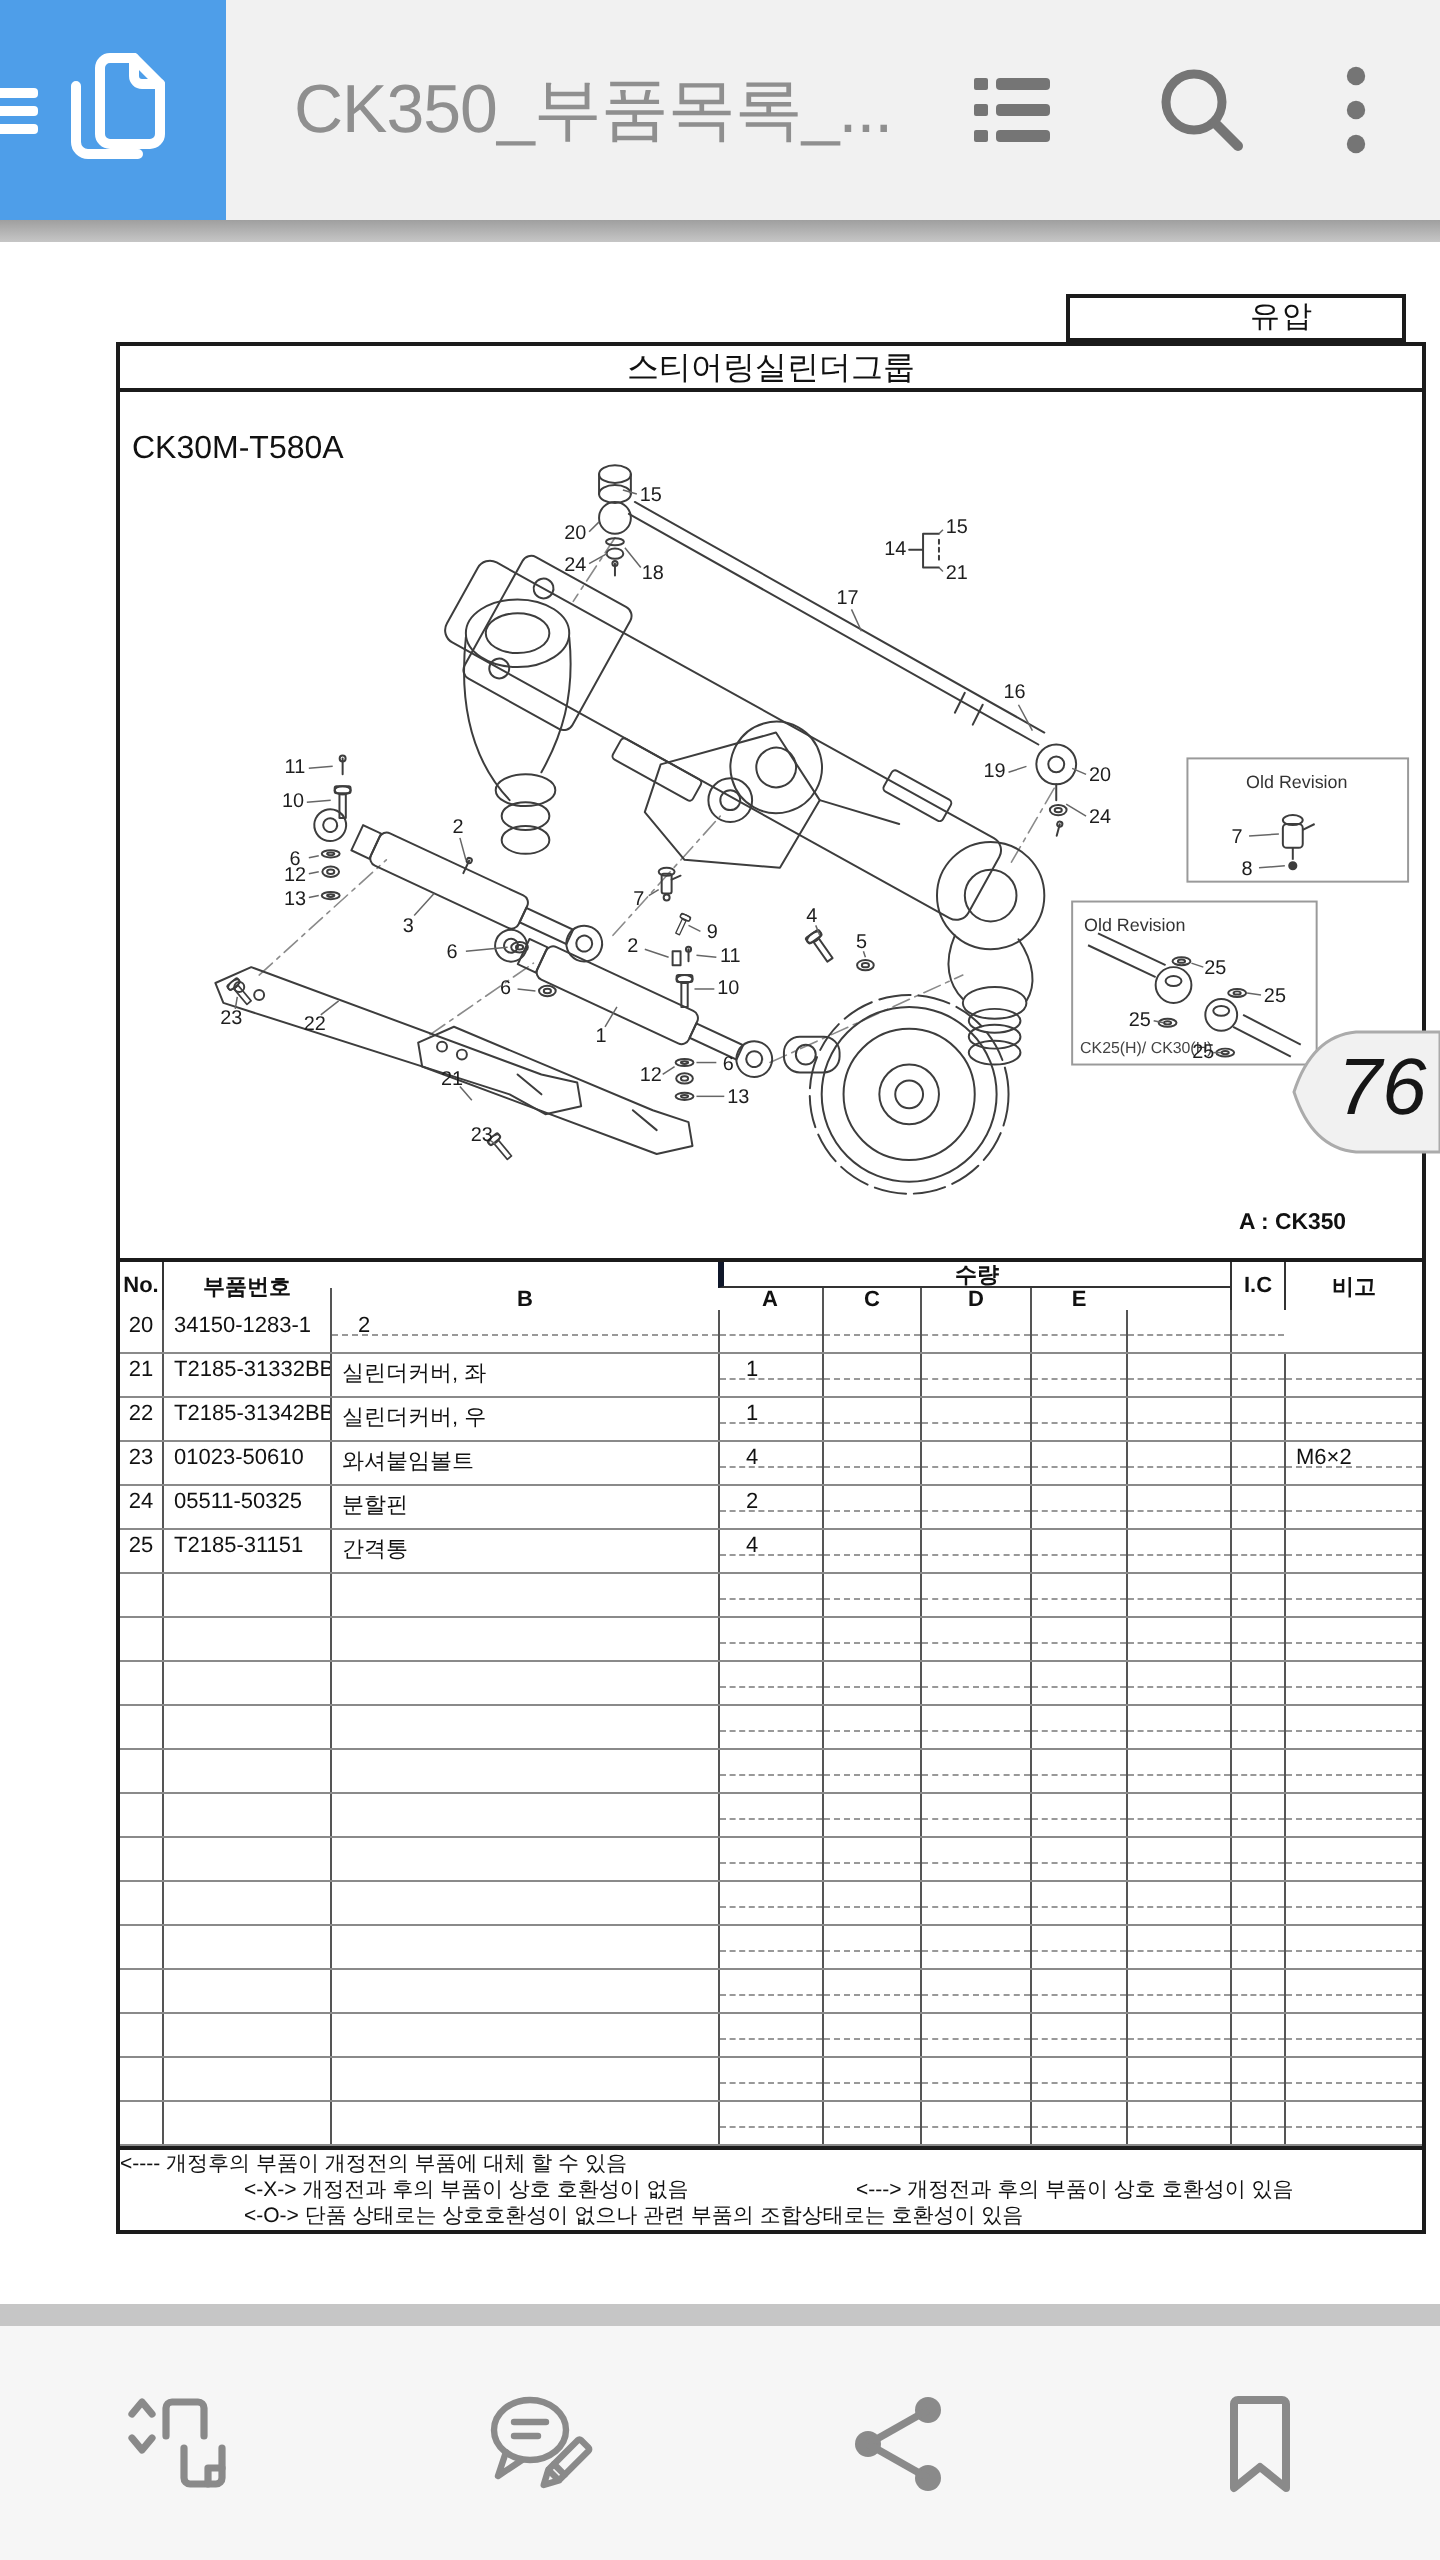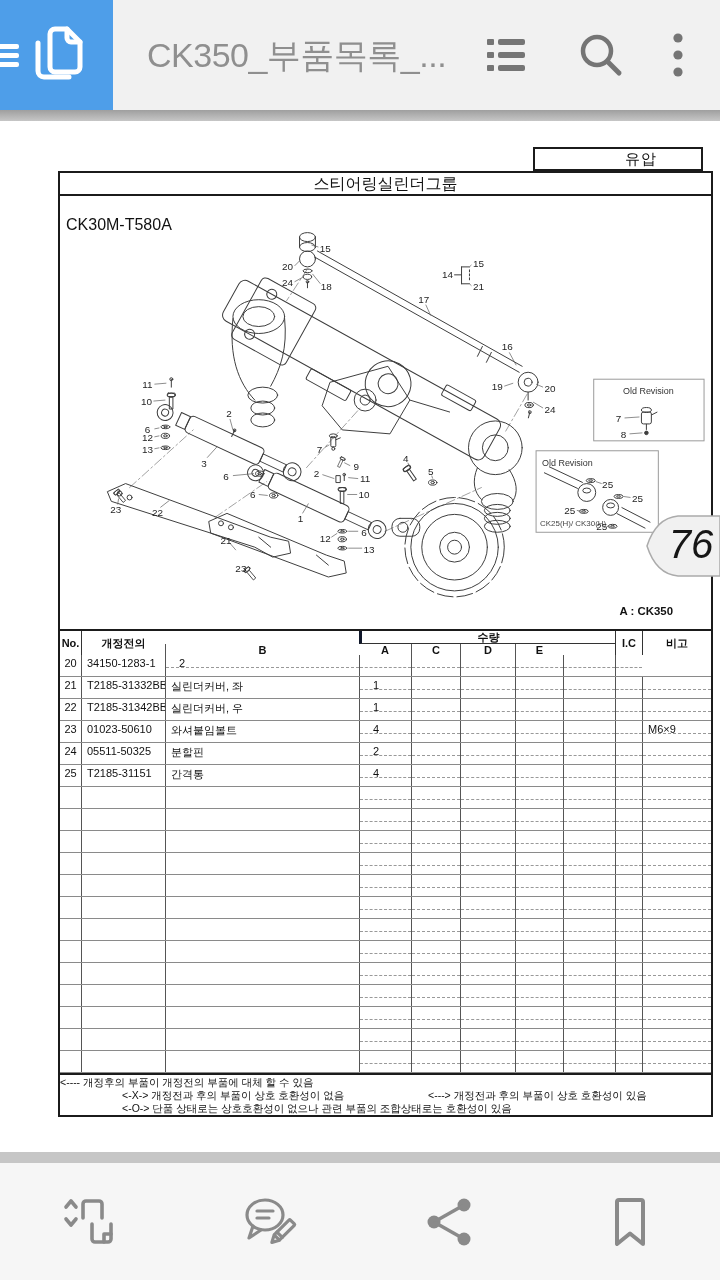--- a/index.html
+++ b/index.html
@@ -472,21 +472,21 @@
               <line x1="550" y1="331" x2="554" y2="331" class="leader"></line>
               <text x="545" y="331" class="co">25</text>
             </g>
 
           <text class="applies" x="563" y="420">A : CK350</text>
         </svg>
       </div>
 
       <div class="t-head">
         <div class="h-cell first">No.</div>
-        <div class="h-cell">개정전의</div>
+        <div class="h-cell">부품번호</div>
         <div class="h-qty">수량</div>
         <div class="h-sub sA">A</div>
         <div class="h-sub">B</div>
         <div class="h-sub">C</div>
         <div class="h-sub">D</div>
         <div class="h-sub">E</div>
         <div class="h-cell" style="grid-column:9">I.C</div>
         <div class="h-cell" style="grid-column:10">비고</div>
       </div>
       <div class="t-body">
@@ -528,21 +528,21 @@
           <div class="t-row">
             <div class="cell c-no">23</div>
             <div class="cell c-part_no">01023-50610</div>
             <div class="cell c-name">와셔붙임볼트</div>
             <div class="cell c-qa q">4</div>
             <div class="cell c-qb q"></div>
             <div class="cell c-qc q"></div>
             <div class="cell c-qd q"></div>
             <div class="cell c-qe q"></div>
             <div class="cell c-ic q"></div>
-            <div class="cell c-remark q">M6×9</div>
+            <div class="cell c-remark q">M6×2</div>
           </div>
           <div class="t-row">
             <div class="cell c-no">24</div>
             <div class="cell c-part_no">05511-50325</div>
             <div class="cell c-name">분할핀</div>
             <div class="cell c-qa q">2</div>
             <div class="cell c-qb q"></div>
             <div class="cell c-qc q"></div>
             <div class="cell c-qd q"></div>
             <div class="cell c-qe q"></div>

